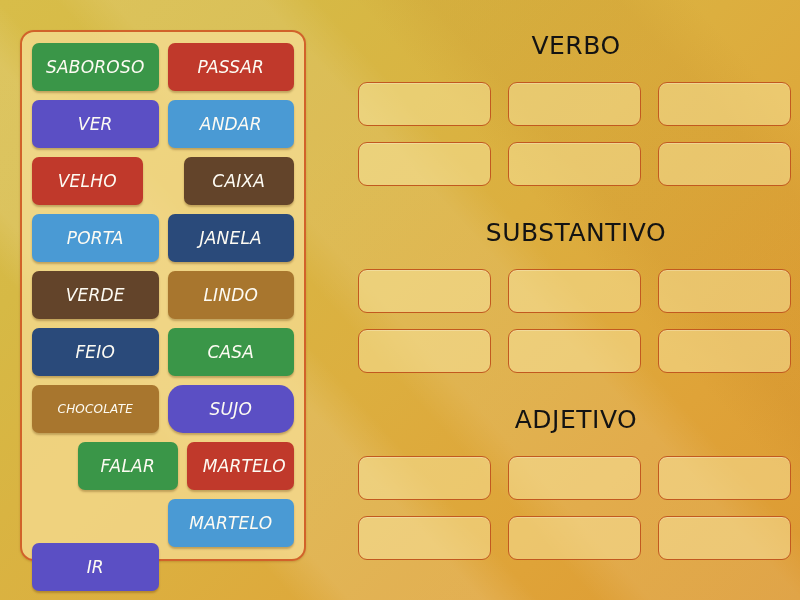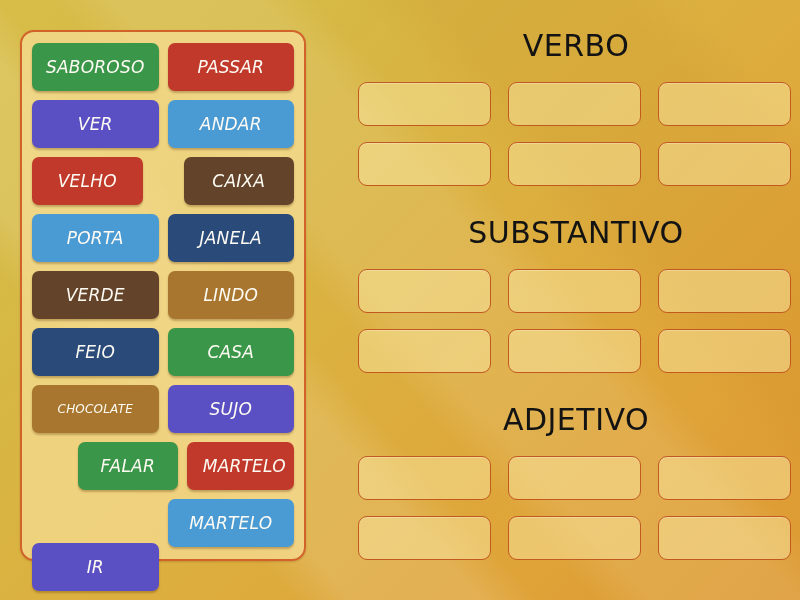--- a/index.html
+++ b/index.html
@@ -106,21 +106,21 @@
     width: 448px;
   }
   .category.c0 { top: 30px; }
   .category.c1 { top: 217px; }
   .category.c2 { top: 404px; }
 
   .cat-title {
     text-align: center;
     color: #131313;
     font-family: "DejaVu Sans", sans-serif;
-    font-size: 30px;
+    font-size: 25px;
     font-weight: 400;
     letter-spacing: 0.5px;
     line-height: 32px;
     height: 36px;
     user-select: none;
   }
 
   .slot-grid {
     display: grid;
     grid-template-columns: repeat(3, 133px);
@@ -164,21 +164,21 @@
       <div class="tile-row">
         <div class="tile" style="background: rgb(99, 68, 42);">VERDE</div>
         <div class="tile" style="background: rgb(168, 118, 46);">LINDO</div>
       </div>
       <div class="tile-row">
         <div class="tile" style="background: rgb(42, 74, 122);">FEIO</div>
         <div class="tile" style="background: rgb(58, 150, 72);">CASA</div>
       </div>
       <div class="tile-row">
         <div class="tile small" style="background: rgb(168, 118, 46);">CHOCOLATE</div>
-        <div class="tile" style="background: rgb(91, 79, 196);">SUJO</div>
+        <div class="tile" style="background: rgb(91, 79, 196); border-radius: 15px;">SUJO</div>
       </div>
       <div class="tile-row">
         <div class="tile" style="background: rgb(58, 150, 72); margin-left: 46px;">FALAR</div>
         <div class="tile" style="background: rgb(192, 57, 43); padding-left: 8px;">MARTELO</div>
       </div>
       <div class="tile-row">
         <div class="tile" style="background: rgb(91, 79, 196); margin-top: 44px;">IR</div>
         <div class="tile" style="background: rgb(74, 154, 212);">MARTELO</div>
       </div>
     </div>

